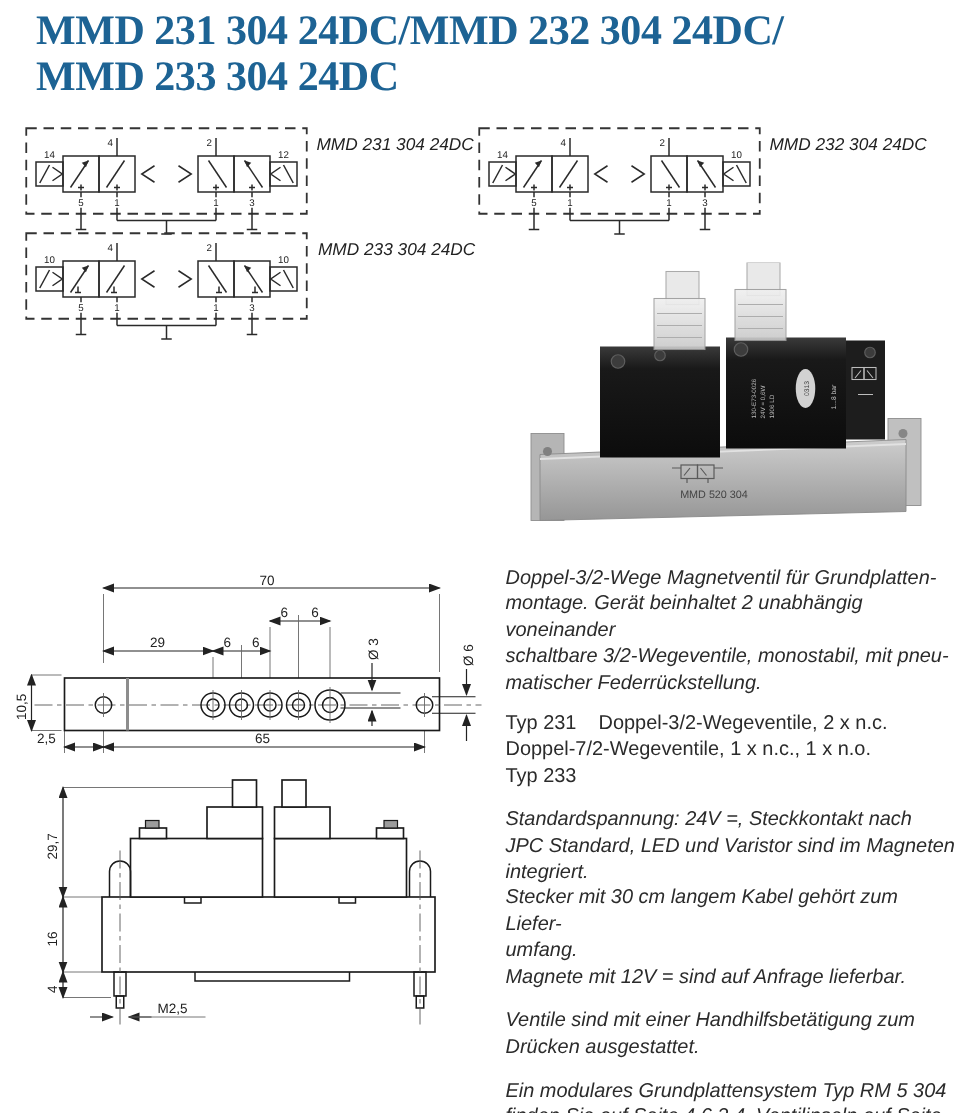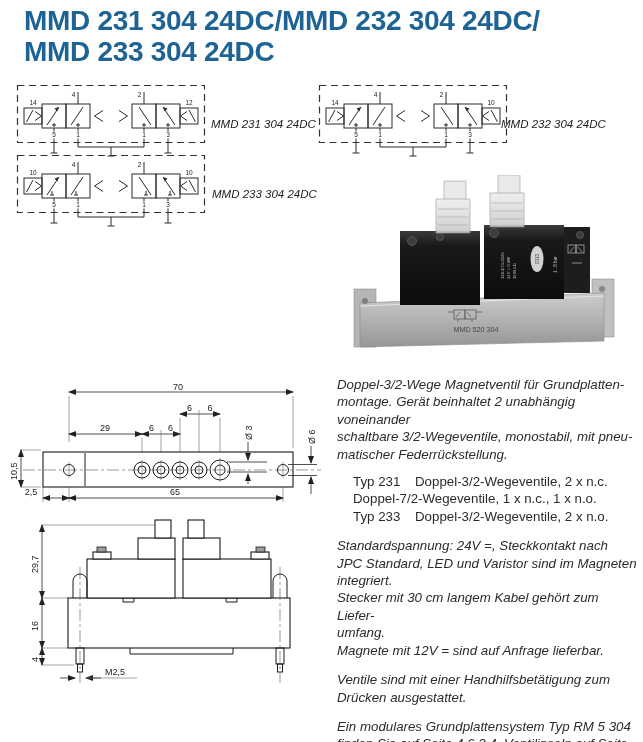--- a/index.html
+++ b/index.html
@@ -1,38 +1,38 @@
 <!DOCTYPE html>
 <html><head>
 <meta charset="utf-8">
 <style>
   html,body{margin:0;padding:0;background:#fff;}
   #page{position:relative;width:643px;height:742px;background:#fff;overflow:hidden;
         font-family:"Liberation Sans",sans-serif;color:#2e2e2e;}
   .abs{position:absolute;}
   
   #title{left:24px;top:5px;width:610px;font-weight:bold;font-size:28px;line-height:31px;
-         letter-spacing:-0.3px;color:#1d6394;}
+         letter-spacing:-0.3px;color:#1d6394;font-family:Liberation Serif, serif;}
   
-  .schem-label{font-style:italic;font-size:11.5px;color:#222;white-space:nowrap;margin-top:27px;}
+  .schem-label{font-style:italic;font-size:11.5px;color:#222;white-space:nowrap;}
   
   svg{display:block;}
   .part{fill:#fff;stroke:#1a1a1a;stroke-width:1.1;}
   .thin{fill:none;stroke:#1a1a1a;stroke-width:1;}
   .dim{stroke:#222;stroke-width:0.8;fill:none;}
   .ext{stroke:#666;stroke-width:0.6;fill:none;}
   .cl{stroke:#555;stroke-width:0.6;fill:none;stroke-dasharray:12 3 3 3;}
   .dtxt{font-size:9px;fill:#222;}
   .sym{fill:none;stroke:#2a2a2a;stroke-width:1;}
   .dash{fill:none;stroke:#333;stroke-width:1.2;stroke-dasharray:7 4.5;}
   .pt{font-size:6.5px;fill:#222;text-anchor:middle;}
   
   #desc{left:337px;top:376px;width:302px;font-size:13.3px;line-height:17.4px;color:#2b2b2b;}
   .para{white-space:pre-line;font-style:italic;}
-  .types{margin:10px 0 12px 16px;}
+  .types{margin:10px 0 12px 0;}
   .trow{display:flex;}
   .tname{width:62px;flex:none;} .gap12{height:12px;}
   #caption{left:84px;top:696px;font-weight:bold;font-size:15px;color:#111;letter-spacing:0.2px;}
 </style>
 </head>
 <body>
 
 <div id="page">
 
   <div class="abs" id="title">
@@ -103,21 +103,21 @@
     <line class="sym" x1="91.5" y1="72" x2="98.5" y2="72"></line>
     <text class="pt" x="17" y="21">14</text>
     <text class="pt" x="57.5" y="13">4</text>
     <text class="pt" x="123.5" y="13">2</text>
     <text class="pt" x="173" y="21">10</text>
     <text class="pt" x="38" y="53">5</text>
     <text class="pt" x="62" y="53">1</text>
     <text class="pt" x="128" y="53">1</text>
     <text class="pt" x="152" y="53">3</text>
   </svg>
-  <div class="abs schem-label" style="left:501px;top:91px">MMD 232 304 24DC</div>
+  <div class="abs schem-label" style="left:513px;top:91px">MMD 232 304 24DC</div>
 
   <svg class="abs" style="left:16px;top:154px" width="190" height="74" viewBox="0 0 190 74">
     <rect class="dash" x="1.5" y="1.5" width="187" height="57"></rect>
     <g id="vs3" class="sym">
       <rect x="8" y="24" width="18" height="16"></rect>
       <line x1="10.5" y1="38" x2="17" y2="26"></line>
       <polyline points="19,27.5 25.5,32 19,36.5"></polyline>
       <rect x="26" y="20" width="24" height="24"></rect>
       <rect x="50" y="20" width="24" height="24"></rect>
       <line x1="31" y1="41" x2="43" y2="23"></line>
@@ -318,21 +318,20 @@
     <div class="types">
       <div class="trow">
         <span class="tname">Typ 231</span>
         <span>Doppel-3/2-Wegeventile, 2 x n.c.</span>
       </div>
       <div class="trow">
         <span>Doppel-7/2-Wegeventile, 1 x n.c., 1 x n.o.</span>
       </div>
       <div class="trow">
         <span class="tname">Typ 233</span>
-        <span>Doppel-3/2-Wegeventile, 2 x n.o.</span>
       </div>
     </div>
     <div class="para">Standardspannung: 24V =, Steckkontakt nach
 JPC Standard, LED und Varistor sind im Magneten
 integriert.
 Stecker mit 30 cm langem Kabel gehört zum Liefer-
 umfang.
 Magnete mit 12V = sind auf Anfrage lieferbar.</div>
     <div class="gap12"></div>
     <div class="para">Ventile sind mit einer Handhilfsbetätigung zum

